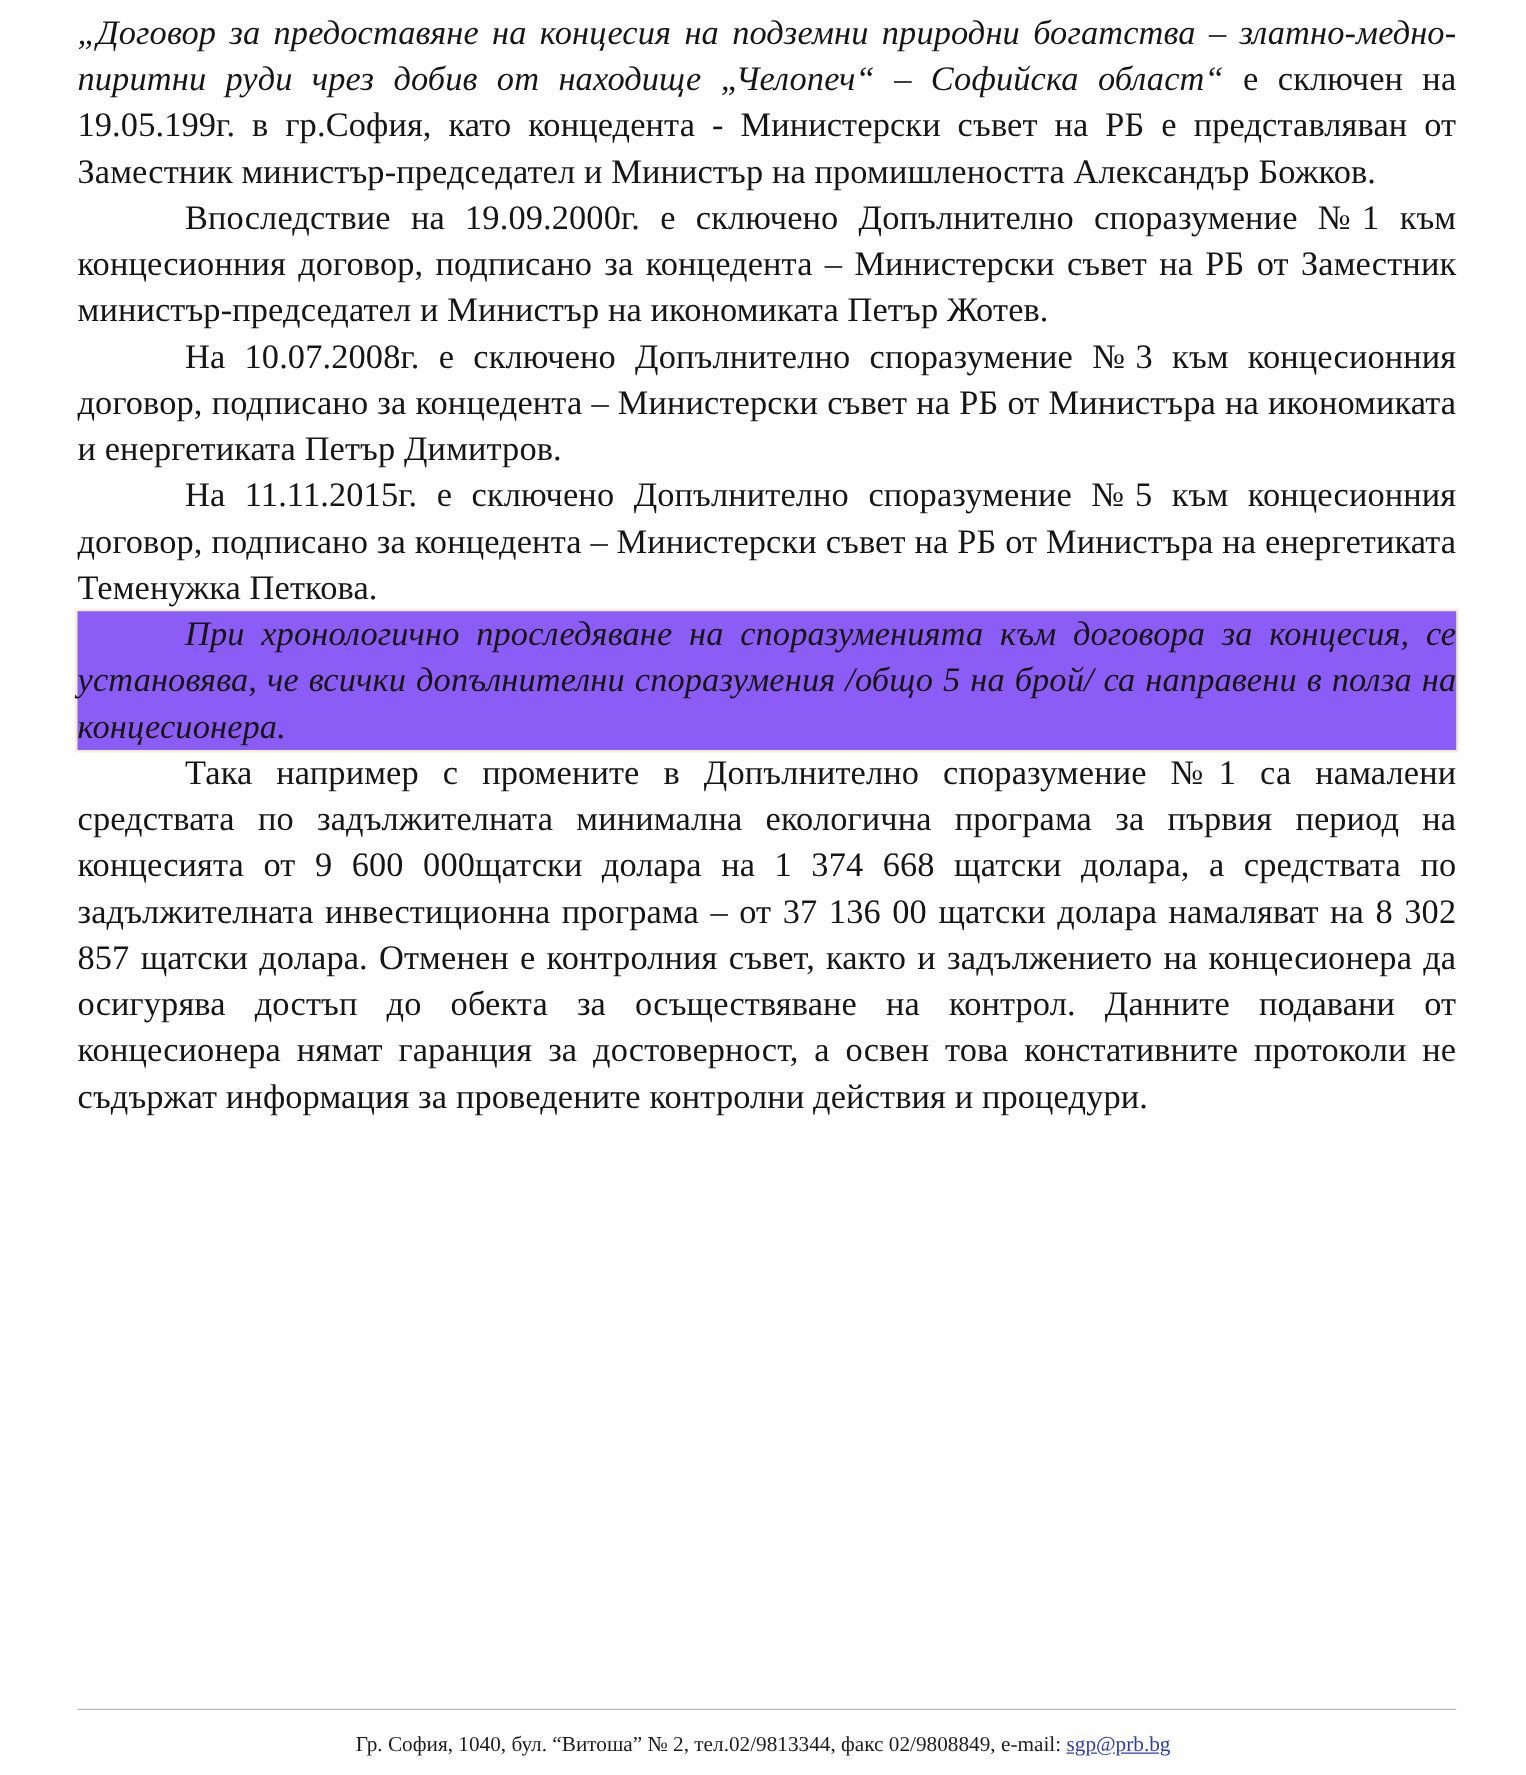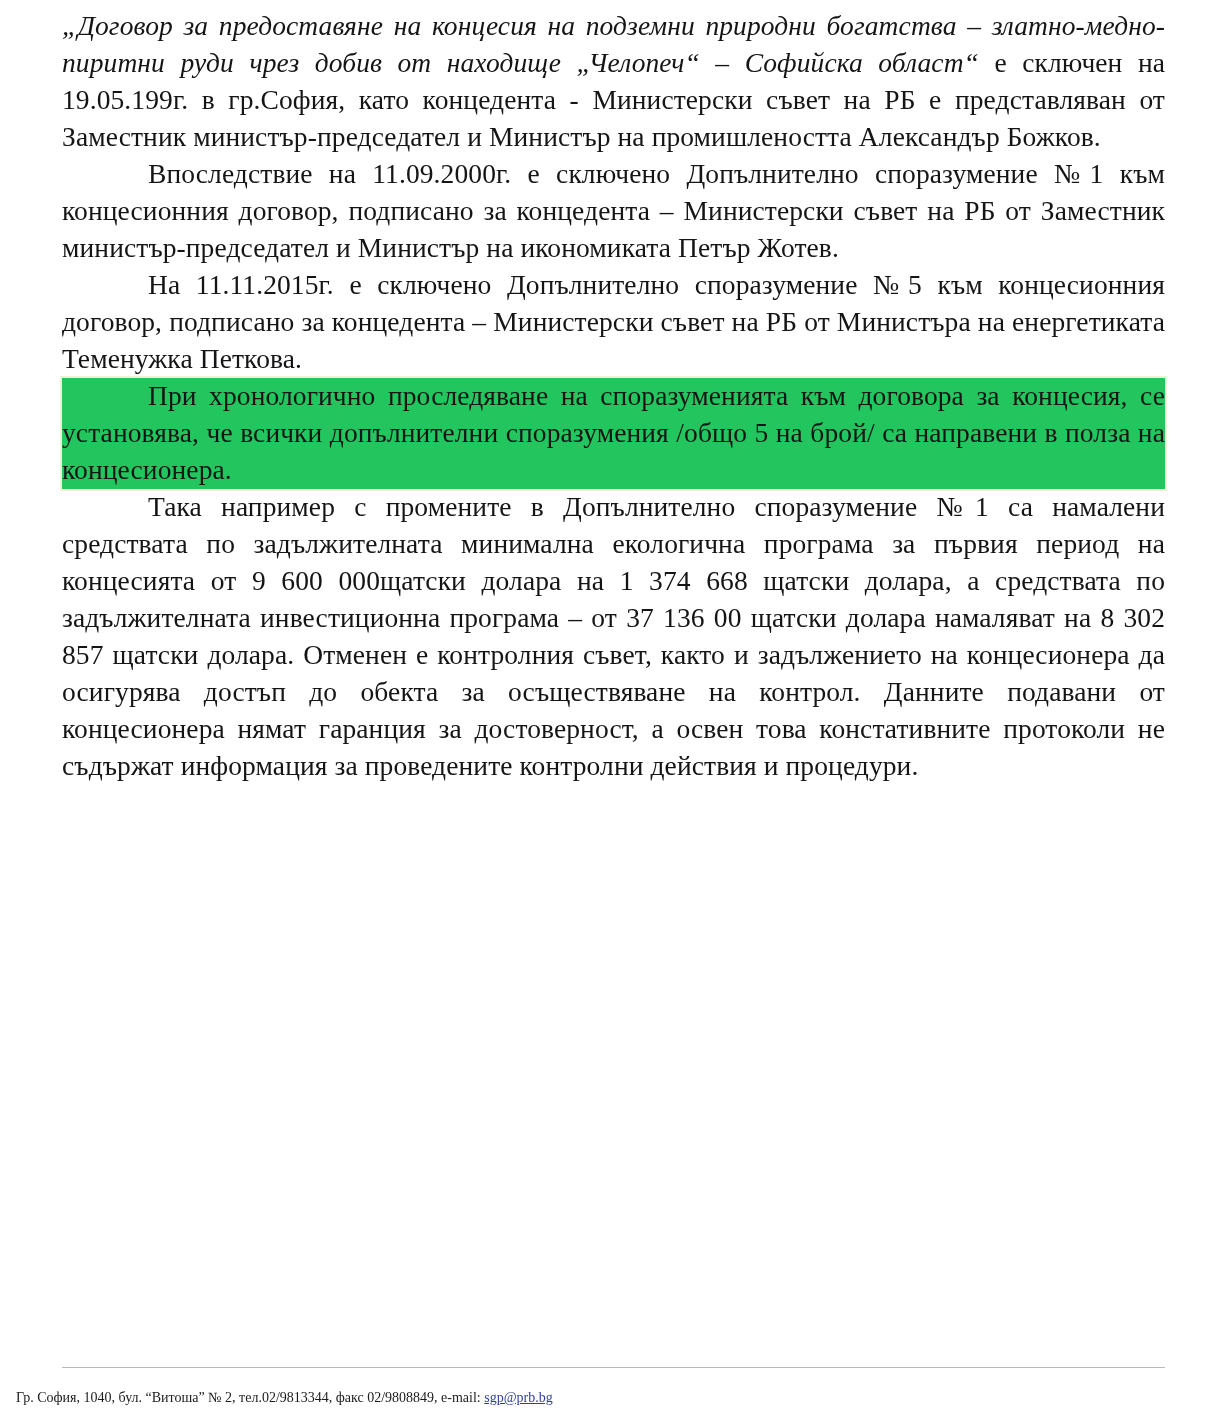--- a/index.html
+++ b/index.html
@@ -33,29 +33,31 @@
     margin: 0;
     text-align: justify;
   }
   .para.indent {
     text-indent: 86px;
   }
   .para .italic {
     font-style: italic;
   }
   .highlight {
-    background: #22c55e;
+    background: #8b5cf6;
     box-shadow: 0 0 0 2px #f3efd2;
+    font-style: italic;
   }
   .footer {
     position: absolute;
-    left: 16px;
+    left: 0;
     right: 0;
     bottom: 14px;
-    font-size: 14px;
+    text-align: center;
+    font-size: 17px;
     font-family: "Liberation Serif", "DejaVu Serif", serif;
     color: #1b1b1b;
   }
   .footer .mail {
     color: #2f3fa0;
     text-decoration: underline;
   }
   .footer-rule {
     position: absolute;
     left: 62px;
@@ -65,23 +67,24 @@
   }
 </style>
 </head>
 <body>
 
 <div class="page">
   <div class="doc-body">
 
     <p class="para"><span class="italic">„Договор за предоставяне на концесия на подземни природни богатства – златно-медно-пиритни руди чрез добив от находище „Челопеч“ – Софийска област“</span><span> е сключен на 19.05.199г. в гр.София, като концедента - Министерски съвет на РБ е представляван от Заместник министър-председател и Министър на промишлеността Александър Божков.</span></p>
 
-    <p class="para indent">Впоследствие на 11.09.2000г. е сключено Допълнително споразумение №1 към концесионния договор, подписано за концедента – Министерски съвет на РБ от Заместник министър-председател и Министър на икономиката Петър Жотев.</p>
+    <p class="para indent">Впоследствие на 19.09.2000г. е сключено Допълнително споразумение №1 към концесионния договор, подписано за концедента – Министерски съвет на РБ от Заместник министър-председател и Министър на икономиката Петър Жотев.</p>
 
 
+    <p class="para indent">На 10.07.2008г. е сключено Допълнително споразумение №3 към концесионния договор, подписано за концедента – Министерски съвет на РБ от Министъра на икономиката и енергетиката Петър Димитров.</p>
 
 
     <p class="para indent">На 11.11.2015г. е сключено Допълнително споразумение №5 към концесионния договор, подписано за концедента – Министерски съвет на РБ от Министъра на енергетиката Теменужка Петкова.</p>
 
     <p class="para indent highlight">При хронологично проследяване на споразуменията към договора за концесия, се установява, че всички допълнителни споразумения /общо 5 на брой/ са направени в полза на концесионера.</p>
 
     <p class="para indent">Така например с промените в Допълнително споразумение №1 са намалени средствата по задължителната минимална екологична програма за първия период на концесията от 9 600 000щатски долара на 1 374 668 щатски долара, а средствата по задължителната инвестиционна програма – от 37 136 00 щатски долара намаляват на 8 302 857 щатски долара. Отменен е контролния съвет, както и задължението на концесионера да осигурява достъп до обекта за осъществяване на контрол. Данните подавани от концесионера нямат гаранция за достоверност, а освен това констативните протоколи не съдържат информация за проведените контролни действия и процедури.</p>
 
   </div>
 

